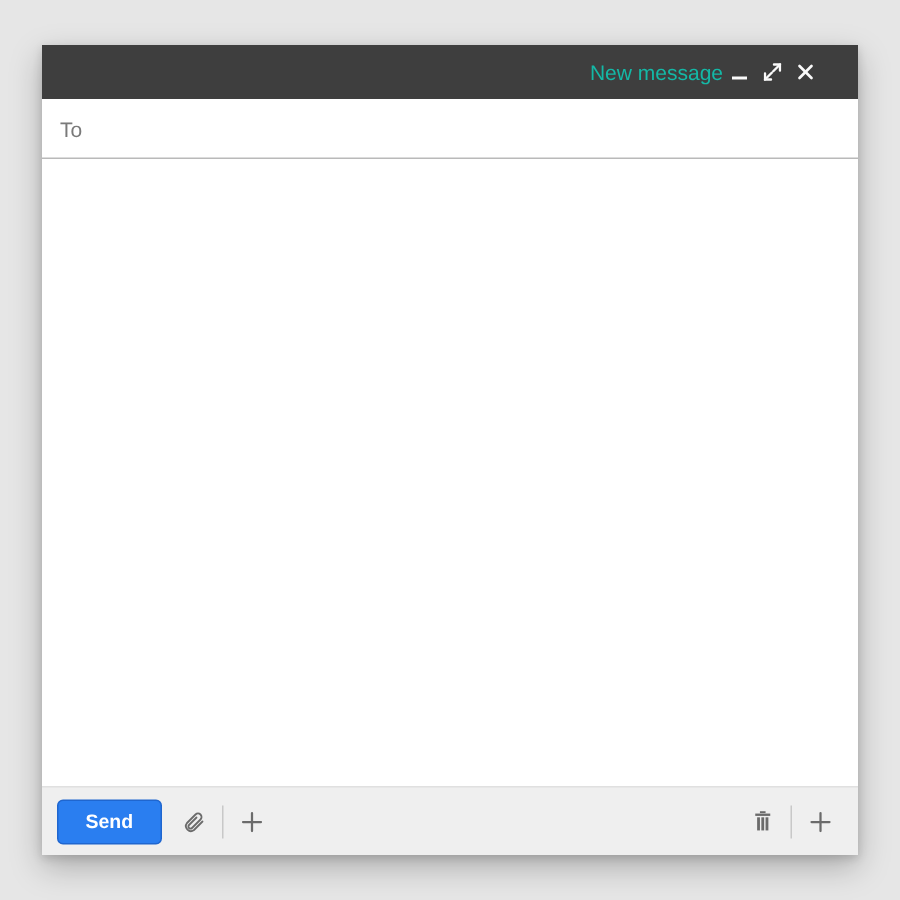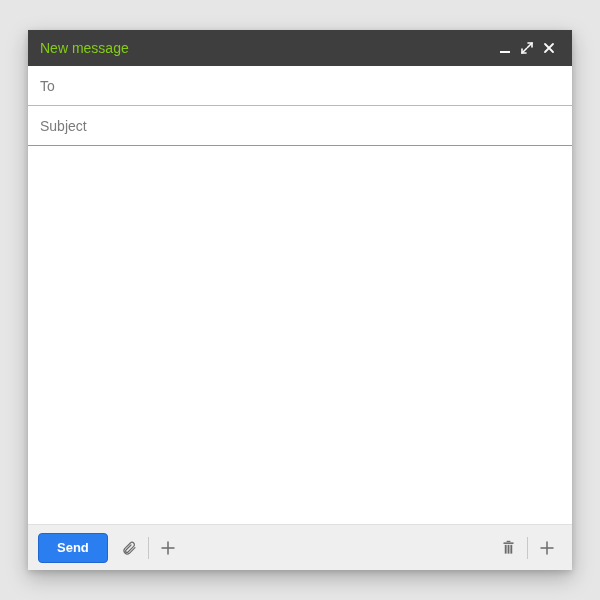--- a/index.html
+++ b/index.html
@@ -14,26 +14,27 @@
   .window {
     width: 544px;
     height: 540px;
     background: #ffffff;
     box-shadow: 0 8px 20px rgba(0,0,0,0.25), 0 2px 6px rgba(0,0,0,0.15);
     display: flex;
     flex-direction: column;
   }
   .titlebar {
     background: #3e3e3e;
-    color: #84cc16;
+    color: #14b8a6;
     height: 36px;
     display: flex;
     align-items: center;
-    padding: 0 12px;
+    padding: 0 24px;
     font-size: 14px;
+    text-align: right;
   }
   .titlebar .title { flex: 1; }
   .titlebar .ctrl {
     width: 22px;
     height: 22px;
     display: flex;
     align-items: center;
     justify-content: center;
     color: #fafafa;
     cursor: pointer;
@@ -118,23 +119,20 @@
         <path d="M2 2 L10 10"></path>
           <path d="M10 2 L2 10"></path>
       </svg>
     </span>
   </div>
 
   <div class="fields">
     <div class="field-row">
       <span>To</span>
     </div>
-    <div class="field-row subject">
-      <span>Subject</span>
-    </div>
   </div>
 
   <div class="body-area"></div>
 
   <div class="toolbar">
     <div class="send-btn">
       <span>Send</span>
     </div>
     <div style="width:6px"></div>
     <div class="icon-btn">

